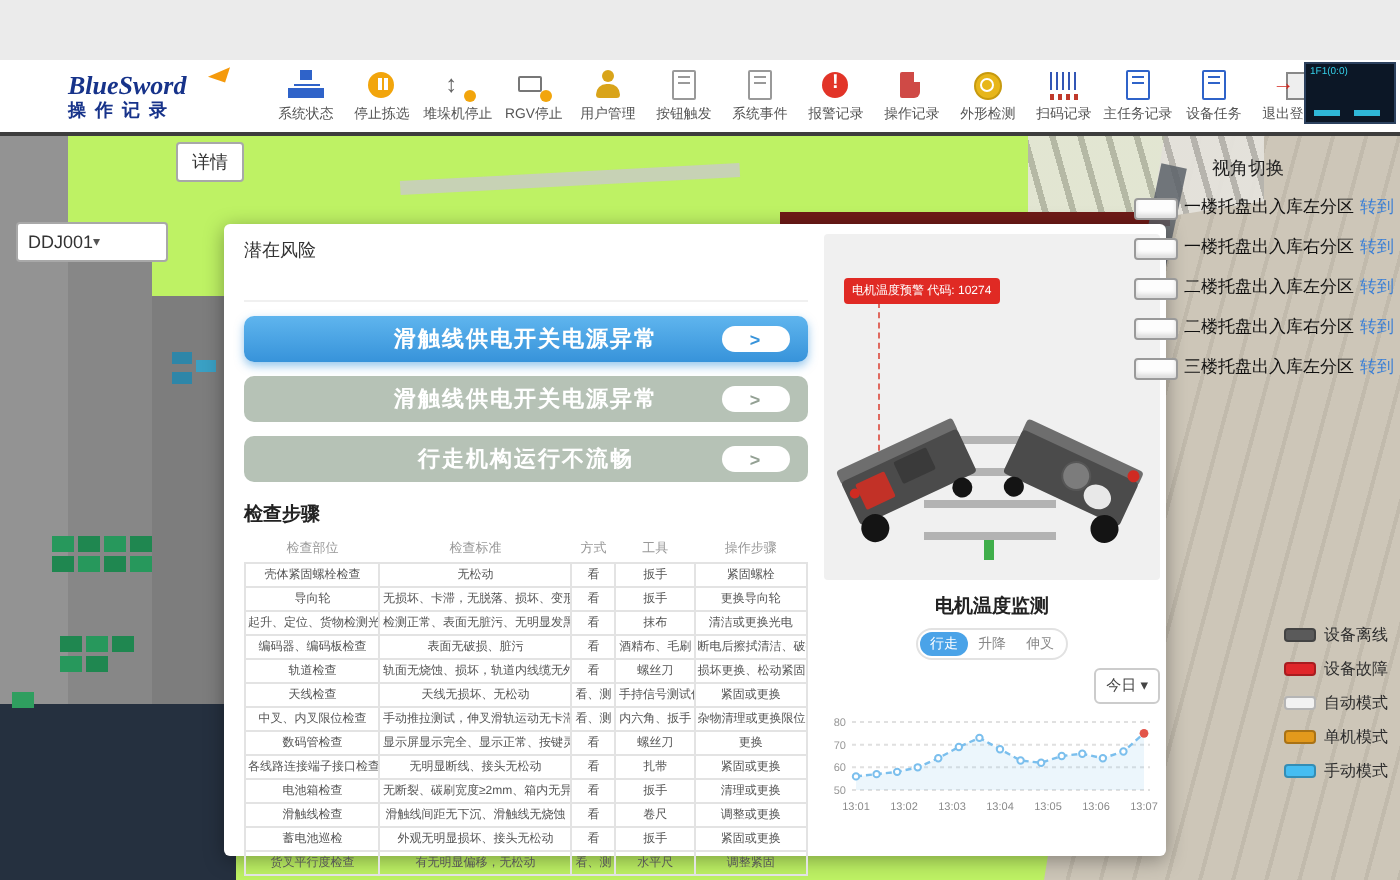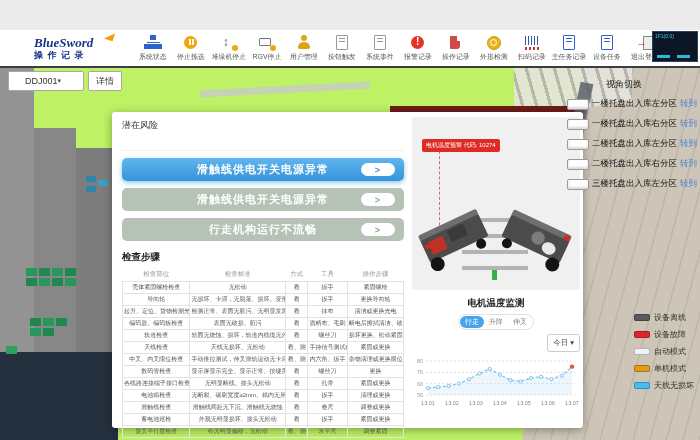--- a/index.html
+++ b/index.html
@@ -71,21 +71,21 @@
   .racks1{left:26px;top:268px;width:11px;height:8px;background:#27985c;
       box-shadow:13px 0 #1f8750,26px 0 #27985c,39px 0 #1f8750,0 10px #1f8750,13px 10px #27985c,26px 10px #1f8750,39px 10px #27985c;}
   .racks2{left:30px;top:318px;width:11px;height:8px;background:#1f8750;
       box-shadow:13px 0 #27985c,26px 0 #1f8750,0 10px #27985c,13px 10px #1f8750;}
   .racks3{left:6px;top:346px;width:11px;height:8px;background:#2f9e5f;box-shadow:14px 0 #2f9e5f,28px 0 #28905ા5f;}
   .racks4{left:86px;top:176px;width:10px;height:6px;background:#2e86a8;box-shadow:0 10px #2e86a8,12px 4px #3aa0c4;}
 
   
   .device-bar{position:absolute;left:8px;top:71px;display:flex;gap:4px;z-index:8;}
   .select{width:76px;height:20px;background:#fff;border:1px solid #a8a8a8;border-radius:2px;display:flex;
-      align-items:center;justify-content:flex-start;padding:0 16px;font-size:9px;color:#333;box-sizing:border-box;cursor:pointer;}
+      align-items:center;justify-content:flex-start;padding:0 5px;font-size:9px;color:#333;box-sizing:border-box;cursor:pointer;margin-top:40px;}
   .caret{font-size:7px;color:#555;}
   .btn-detail{height:20px;background:#fff;border:1px solid #a8a8a8;border-radius:2px;font-size:9px;color:#333;padding:0 7px;cursor:pointer;}
 
   
   .card{position:absolute;left:112px;top:112px;width:471px;height:316px;background:#fff;border-radius:3px;
       box-shadow:0 2px 10px rgba(0,0,0,.35);z-index:4;}
   .card-left{position:absolute;left:10px;top:7px;width:282px;}
   .panel-title{margin:0 0 8px;font-size:10.5px;color:#222;font-weight:bold;}
   .risk-label{font-size:9px;color:#333;margin-bottom:7px;border-bottom:1px solid #f0f0f0;padding-bottom:18px;}
   .risk-btn{height:23px;margin-bottom:7px;border-radius:5px;position:relative;display:flex;align-items:center;
@@ -484,17 +484,17 @@
       <div class="lg-item">
         <span class="lg-swatch" style="background: rgb(242, 242, 242);"></span>
         <span class="lg-label">自动模式</span>
       </div>
       <div class="lg-item">
         <span class="lg-swatch" style="background: rgb(226, 153, 28);"></span>
         <span class="lg-label">单机模式</span>
       </div>
       <div class="lg-item">
         <span class="lg-swatch" style="background: rgb(69, 189, 242);"></span>
-        <span class="lg-label">天线无损坏</span>
+        <span class="lg-label">手动模式</span>
       </div>
     </aside>
 
 </div>
 
 </body></html>

